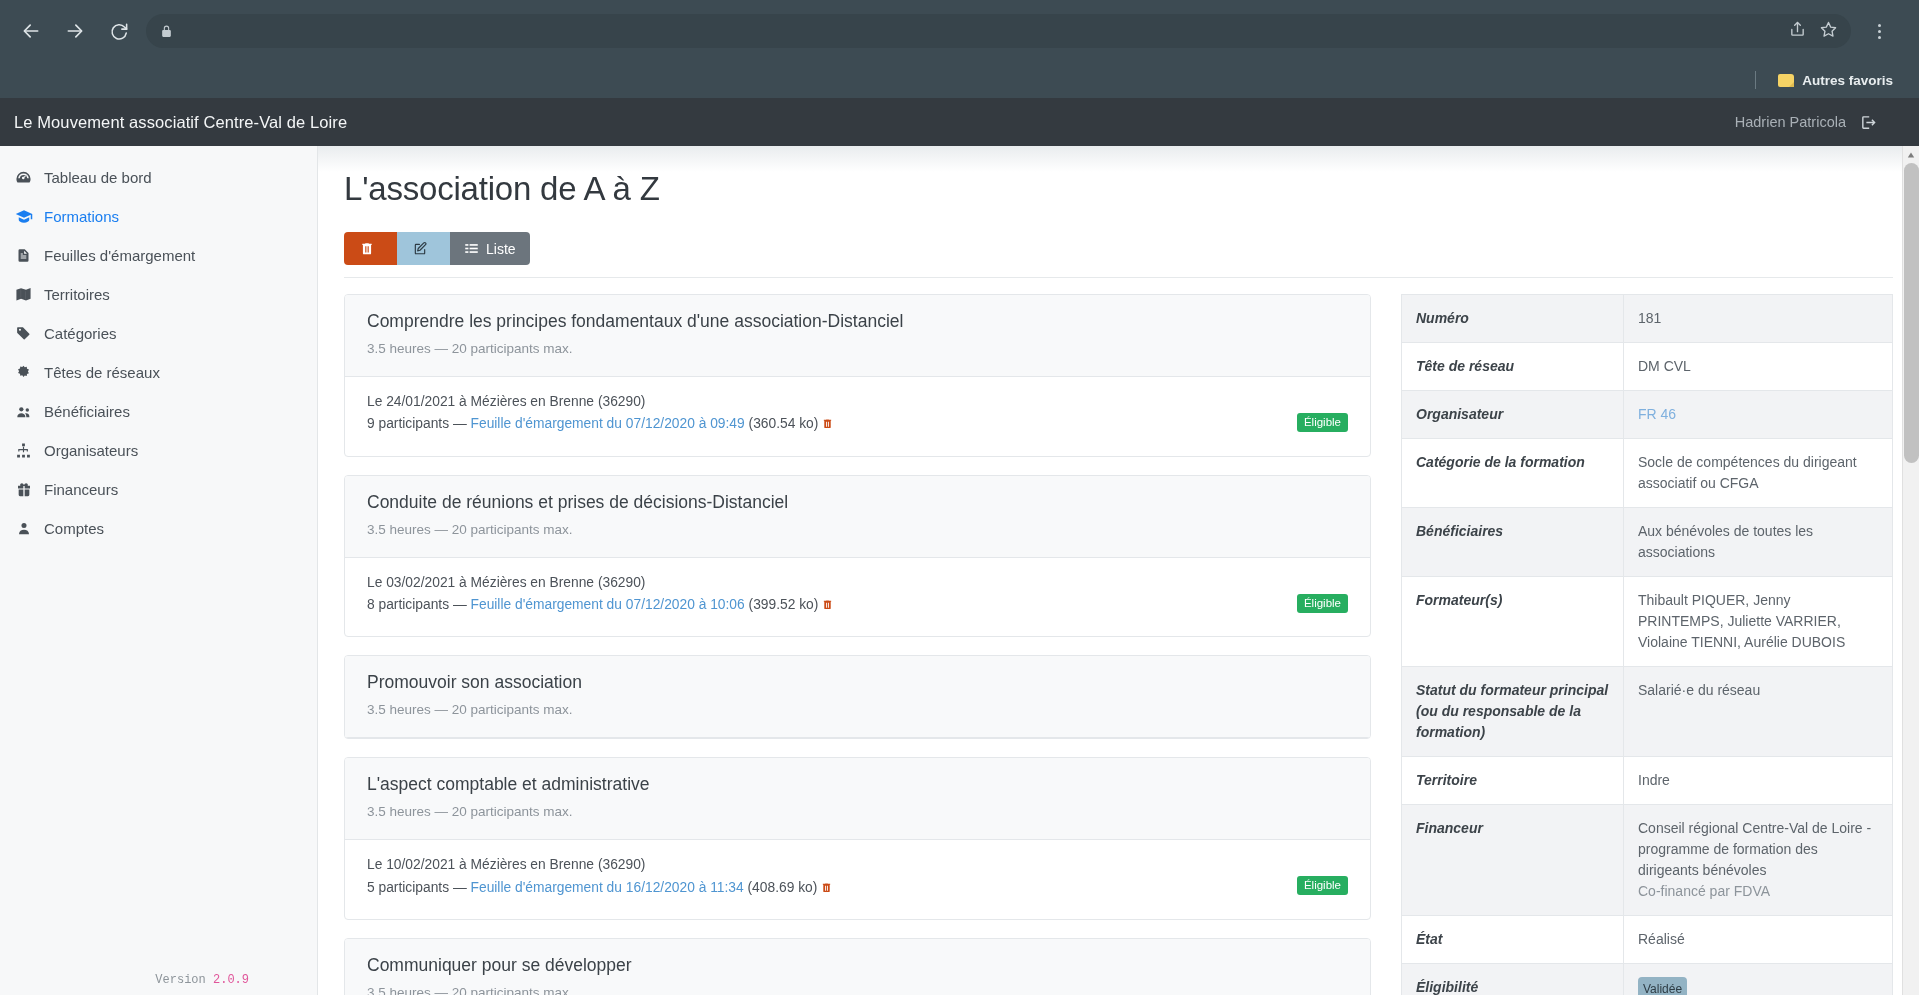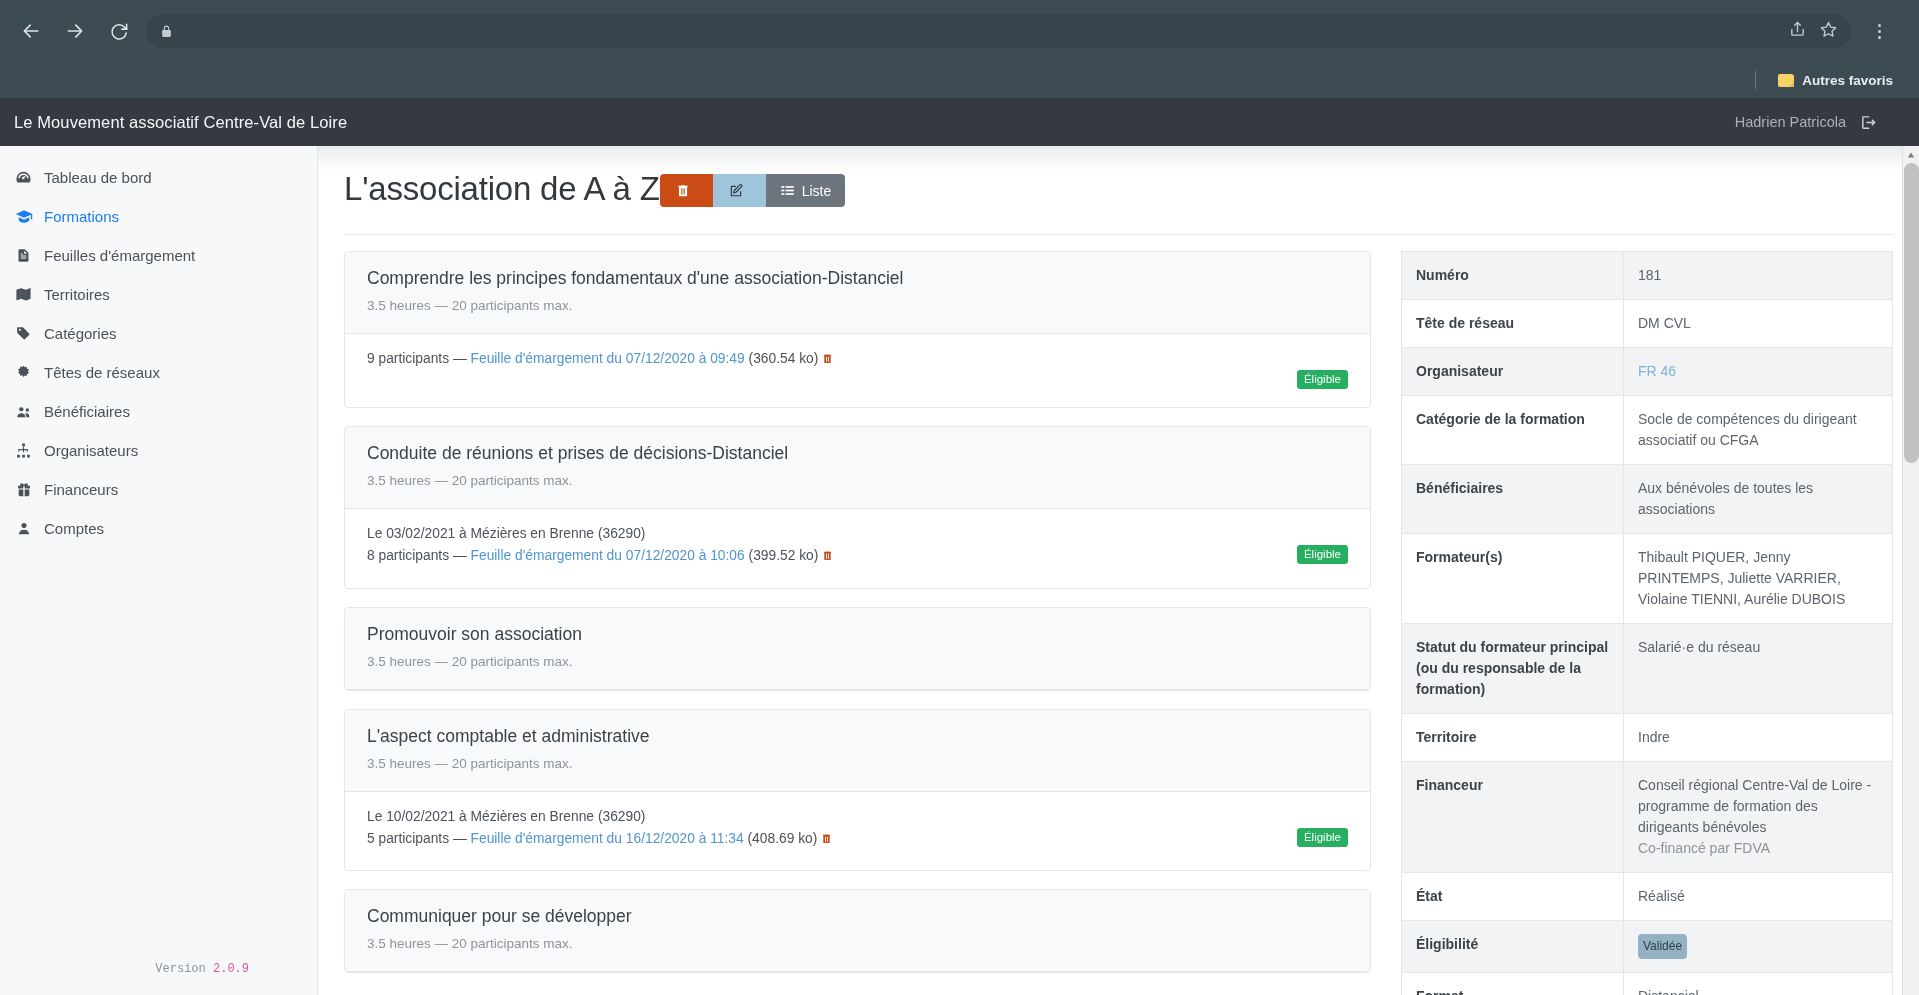--- a/index.html
+++ b/index.html
@@ -125,21 +125,21 @@
     color: #4a5158;
     font-size: 15px;
     cursor: pointer;
     line-height: 1.4;
   }
   .side-item .s-ico { width: 19px; display: flex; justify-content: center; align-items:center; flex: 0 0 19px; }
   .side-item.active { color: #1a7ef0; }
   .side-item.active .s-ico svg { fill: #1a7ef0; }
   .version {
     position: absolute;
-    right: 68px; bottom: 19px;
+    right: 68px; bottom: 8px;
     font-size: 12px; color: #8d949a;
     font-family: "Liberation Mono", monospace;
   }
   .version b { color: #e0559a; font-weight: normal; }
 
   
   .main {
     flex: 1;
     min-width: 0;
     background: linear-gradient(#e9ecee 0px, #ffffff 26px);
@@ -148,21 +148,21 @@
     position: relative;
   }
   .main-inner { padding: 0 26px 0 26px; }
   .page-title {
     font-size: 33px;
     font-weight: 400;
     color: #33393f;
     margin: 6px 0 14px 0;
     letter-spacing: -0.2px;
   }
-  .title-row { display:flex; align-items:flex-start; justify-content: flex-start; }
+  .title-row { display:flex; align-items:flex-start; justify-content: flex-start; flex-direction: column; }
   .btn-group { display: flex; margin-top: 10px; }
   .btn {
     height: 33px;
     border: none;
     display: flex; align-items: center; gap: 7px;
     padding: 0 14px;
     font-size: 14px;
     color: #fff;
     cursor: pointer;
     font-family: "Liberation Sans", sans-serif;
@@ -210,21 +210,21 @@
     font-size: 14px;
   }
   table.details td {
     padding: 13px 14px;
     vertical-align: top;
     border-bottom: 1px solid #e4e7ea;
     line-height: 1.5;
   }
   table.details tr:nth-child(odd) td { background: #f2f3f5; }
   table.details tr:nth-child(even) td { background: #ffffff; }
-  td.k { width: 222px; color: #3c4349; font-weight: bold; border-right: 1px solid #e4e7ea; }
+  td.k { width: 222px; color: #3c4349; font-weight: bold; border-right: 1px solid #e4e7ea; font-style: italic; }
   td.v { color: #5d646b; }
   td.v a { color: #7fb0de; text-decoration: none; }
   .sub-note { color: #8d949b; display:block; }
   .badge-valid {
     display:inline-block;
     background: #93b3c4;
     color: #2e3d46;
     font-size: 12px;
     padding: 3px 5px 4px;
     border-radius: 4px;
@@ -463,20 +463,21 @@
         <div class="columns">
           <div class="col-left" id="formations-col">
               <div class="card">
                 <div class="card-head">
                   <div class="card-title">Comprendre les principes fondamentaux d'une association-Distanciel</div>
                   <div class="card-sub">3.5 heures — 20 participants max.</div>
                 </div>
                 <div class="card-body">
                   <div class="session-row">
                     <div class="session-info">
+                      <div>Le 24/01/2021 à Mézières en Brenne (36290)</div>
                       <div><span>9 participants — </span><a href="#">Feuille d'émargement du 07/12/2020 à 09:49</a><span> (360.54 ko)</span><span class="trash-mini" title="Supprimer la feuille"><svg width="11" height="13" viewBox="0 0 24 24" fill="#cb4b16">
                             <path d="M9 3V4H4v2h1v14a2 2 0 0 0 2 2h10a2 2 0 0 0 2-2V6h1V4h-5V3H9zm0 5h2v11H9V8zm4 0h2v11h-2V8z"></path>
                           </svg></span></div>
                     </div>
                     <span class="badge-elig">Éligible</span>
                   </div>
                 </div>
               </div>
               <div class="card">
                 <div class="card-head">

